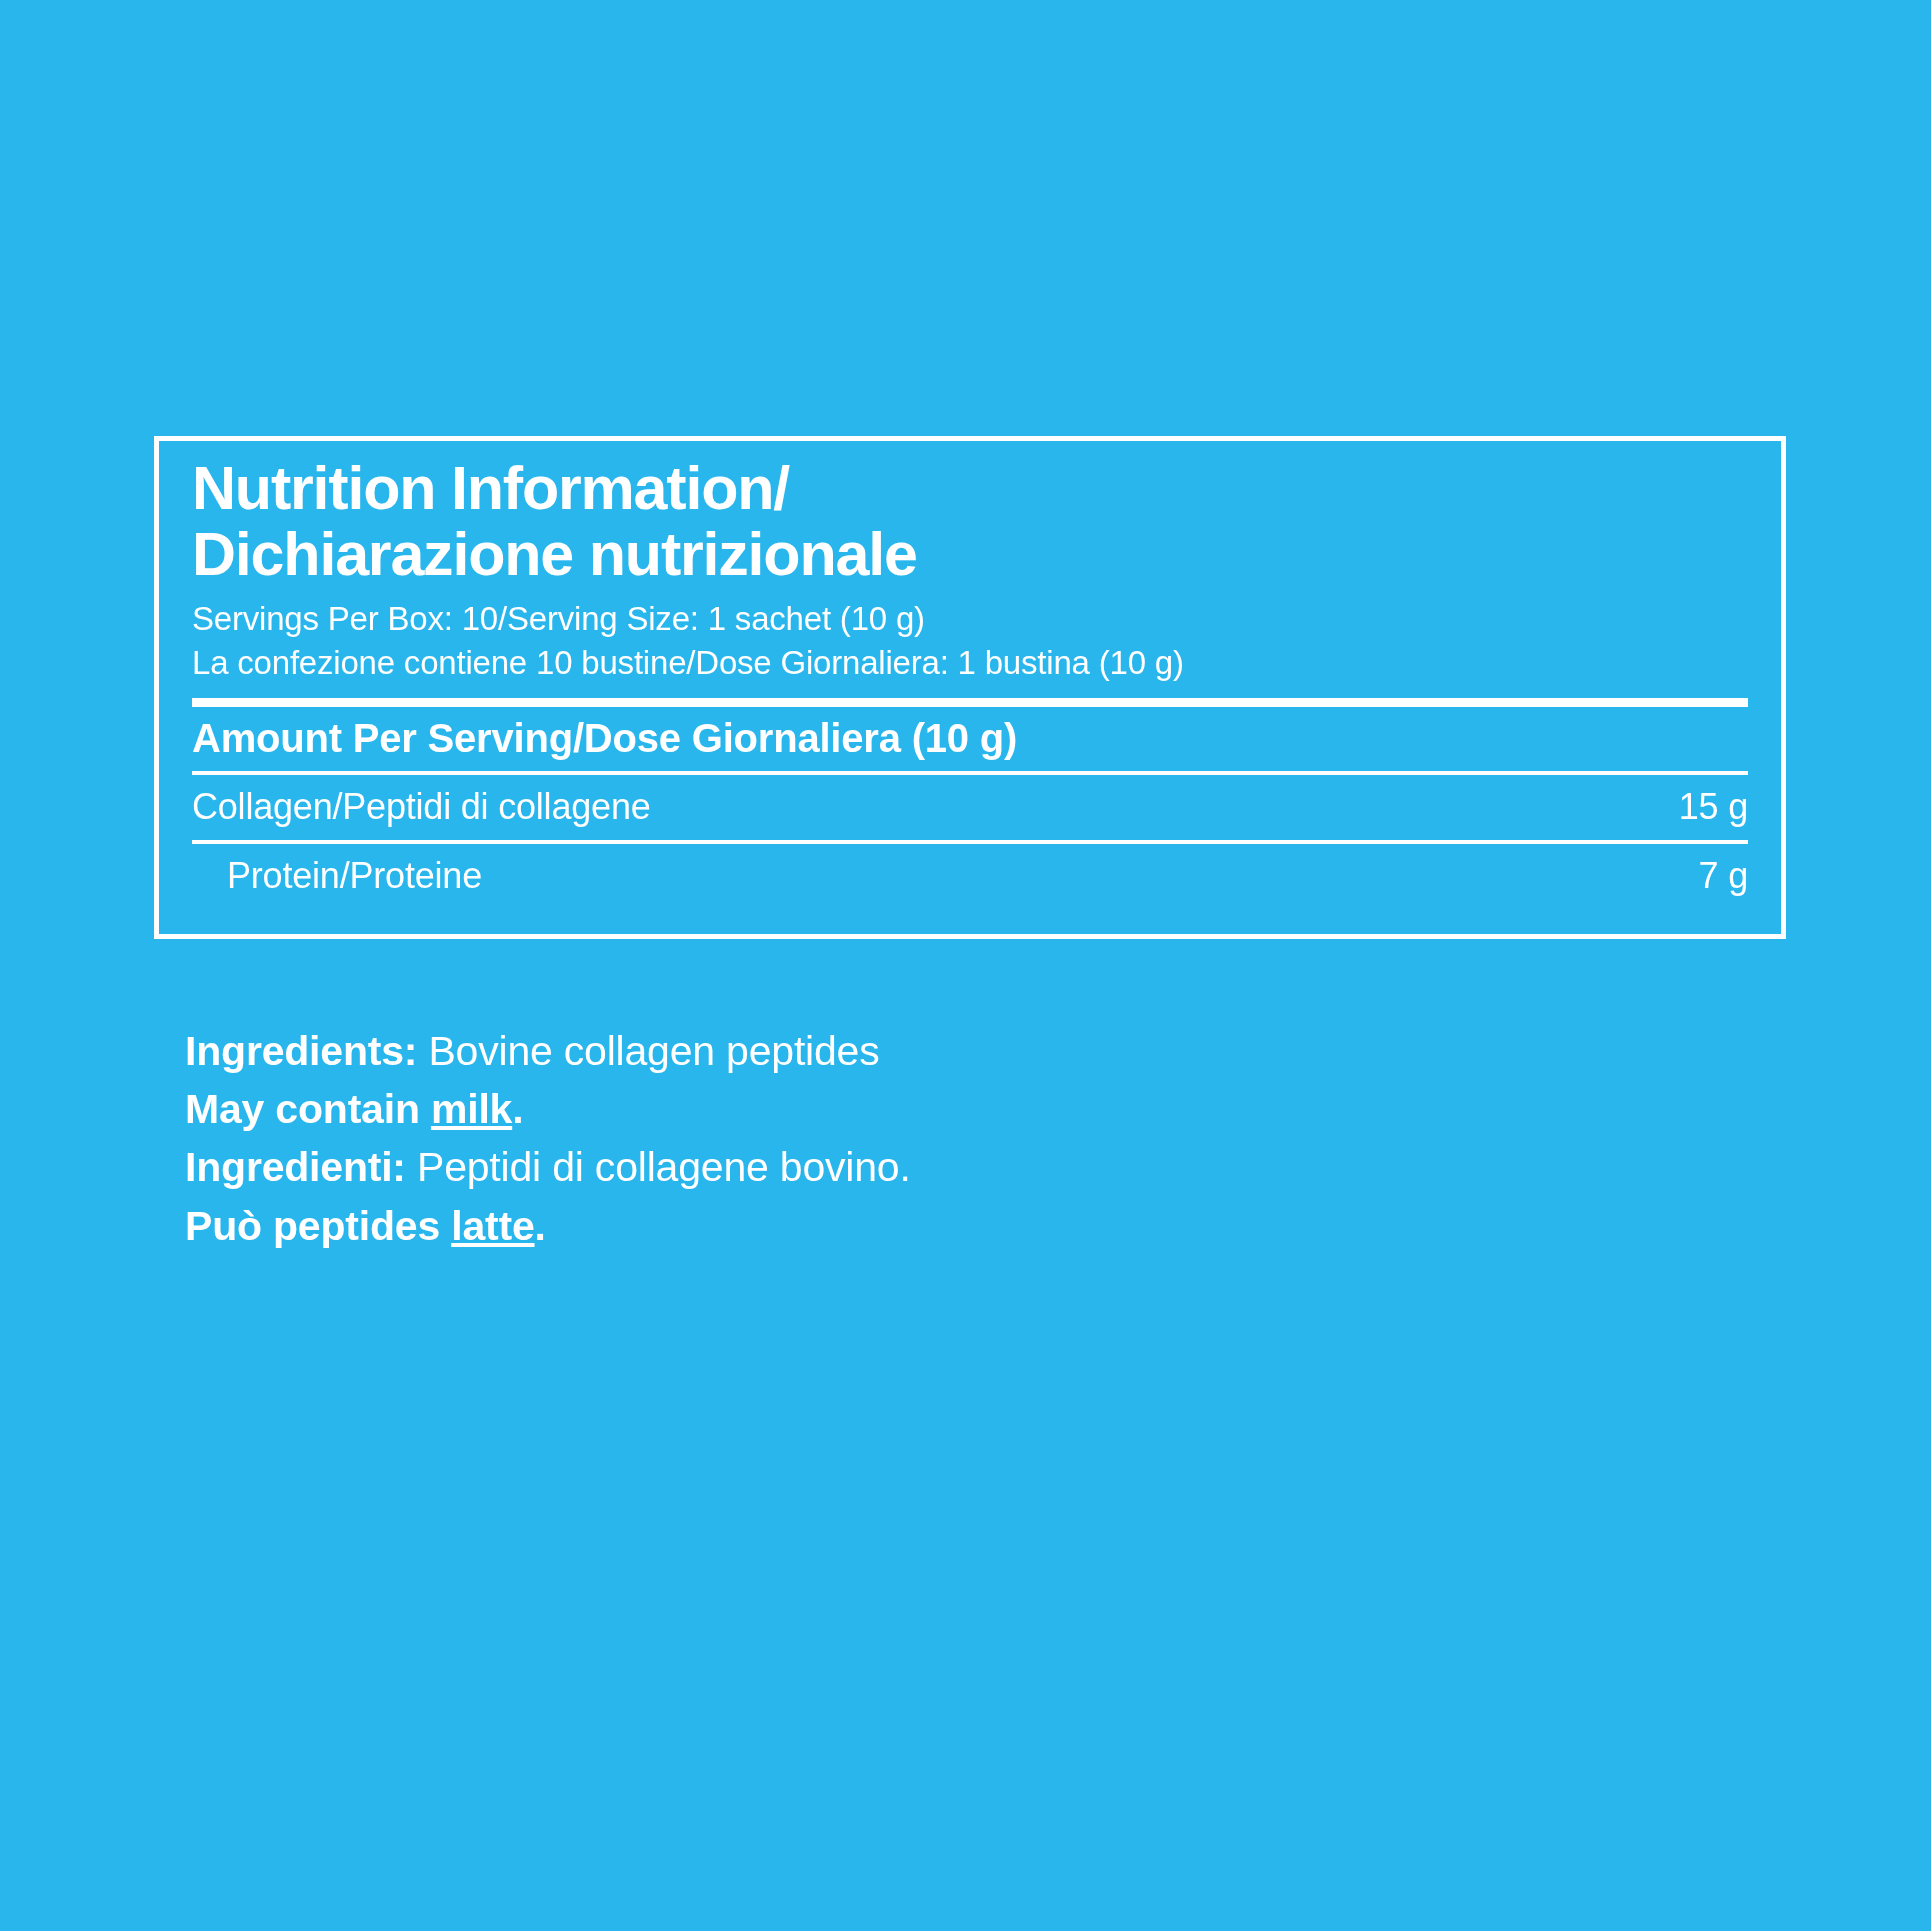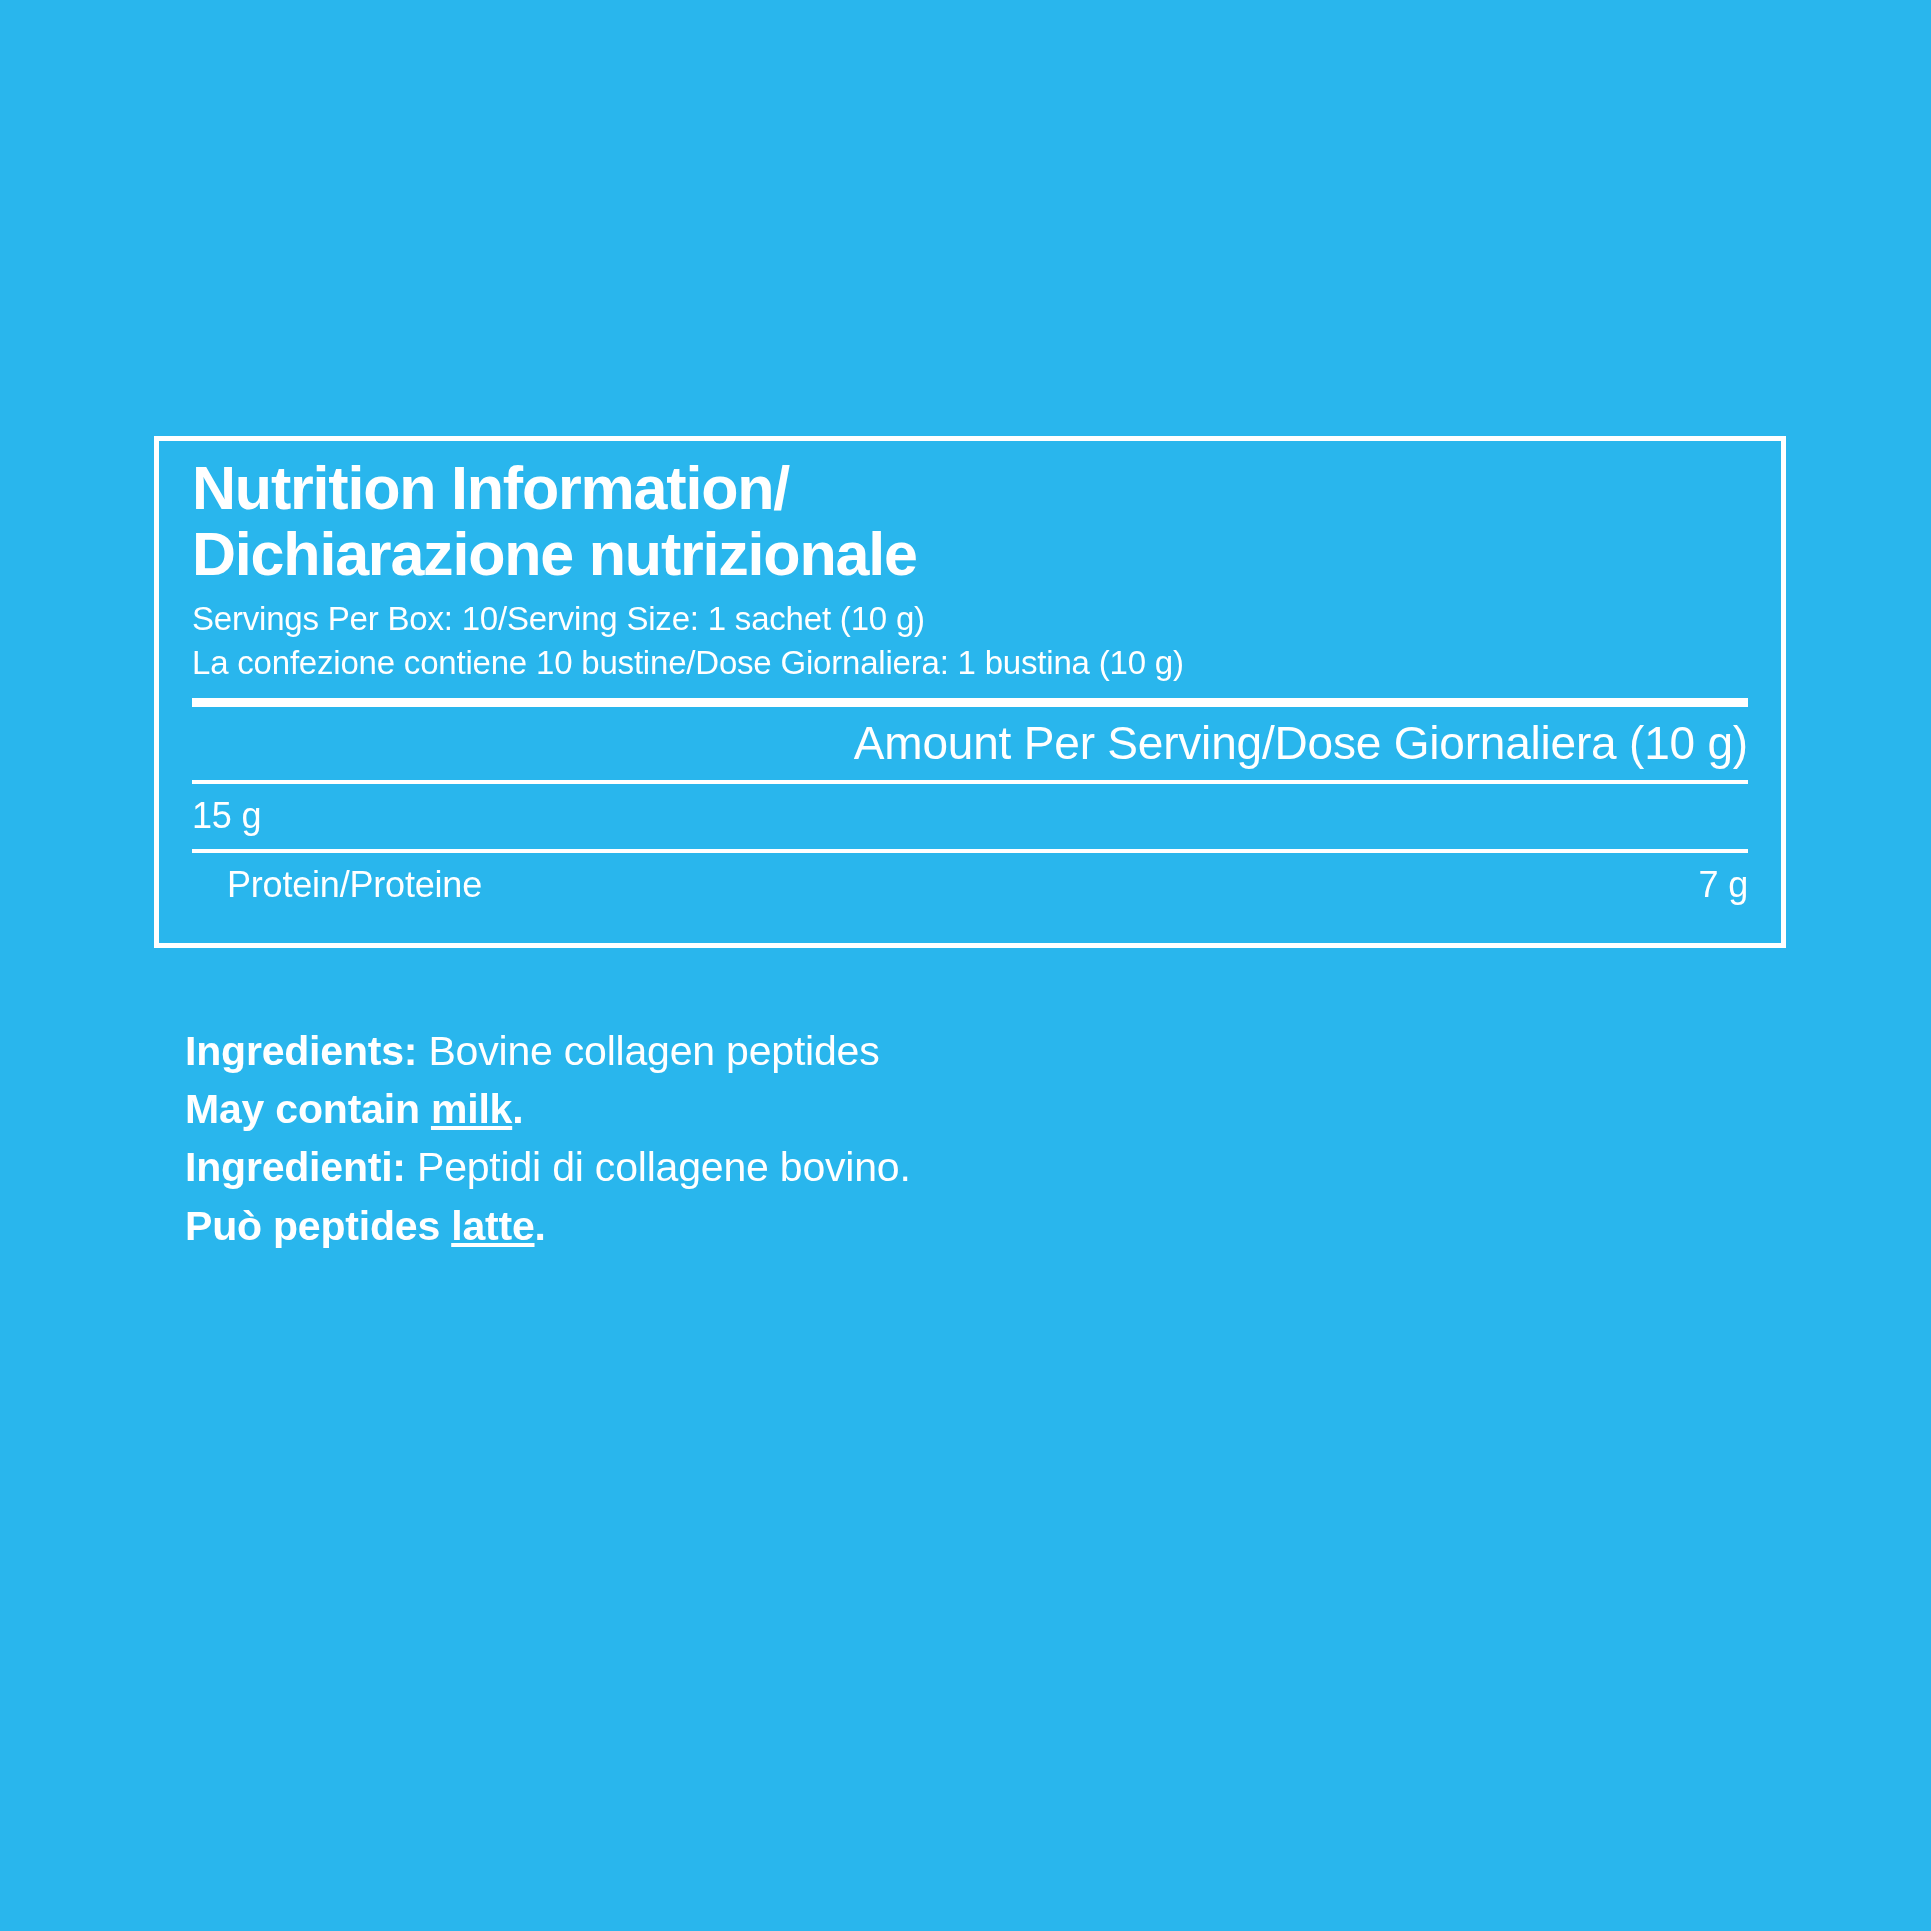--- a/index.html
+++ b/index.html
@@ -53,23 +53,23 @@
     background: #FFFFFF;
     margin: 13.5px 0 0 0;
   }
   .rule-thin {
     height: 3.9px;
     background: #FFFFFF;
     margin: 0;
   }
 
   .amount-row {
-    text-align: right;
-    font-weight: 400;
-    font-size: 46px;
+    text-align: left;
+    font-weight: 700;
+    font-size: 40px;
     letter-spacing: -0.2px;
     padding: 9.7px 0 9.7px 0;
   }
 
   .nutrient-row {
     display: flex;
     justify-content: space-between;
     align-items: baseline;
     font-size: 36px;
     font-weight: 400;
@@ -118,20 +118,21 @@
 
     <div class="servings-line">La confezione contiene 10 bustine/Dose Giornaliera: 1 bustina (10 g)</div>
 
     <div class="rule-thick"></div>
 
     <div class="amount-row">Amount Per Serving/Dose Giornaliera (10 g)</div>
 
     <div class="rule-thin"></div>
 
     <div class="nutrient-row">
+      <span class="nutrient-name">Collagen/Peptidi di collagene</span>
       <span class="nutrient-value">15 g</span>
     </div>
 
     <div class="rule-thin"></div>
 
     <div class="nutrient-row indent">
       <span class="nutrient-name">Protein/Proteine</span>
       <span class="nutrient-value">7 g</span>
     </div>
 

